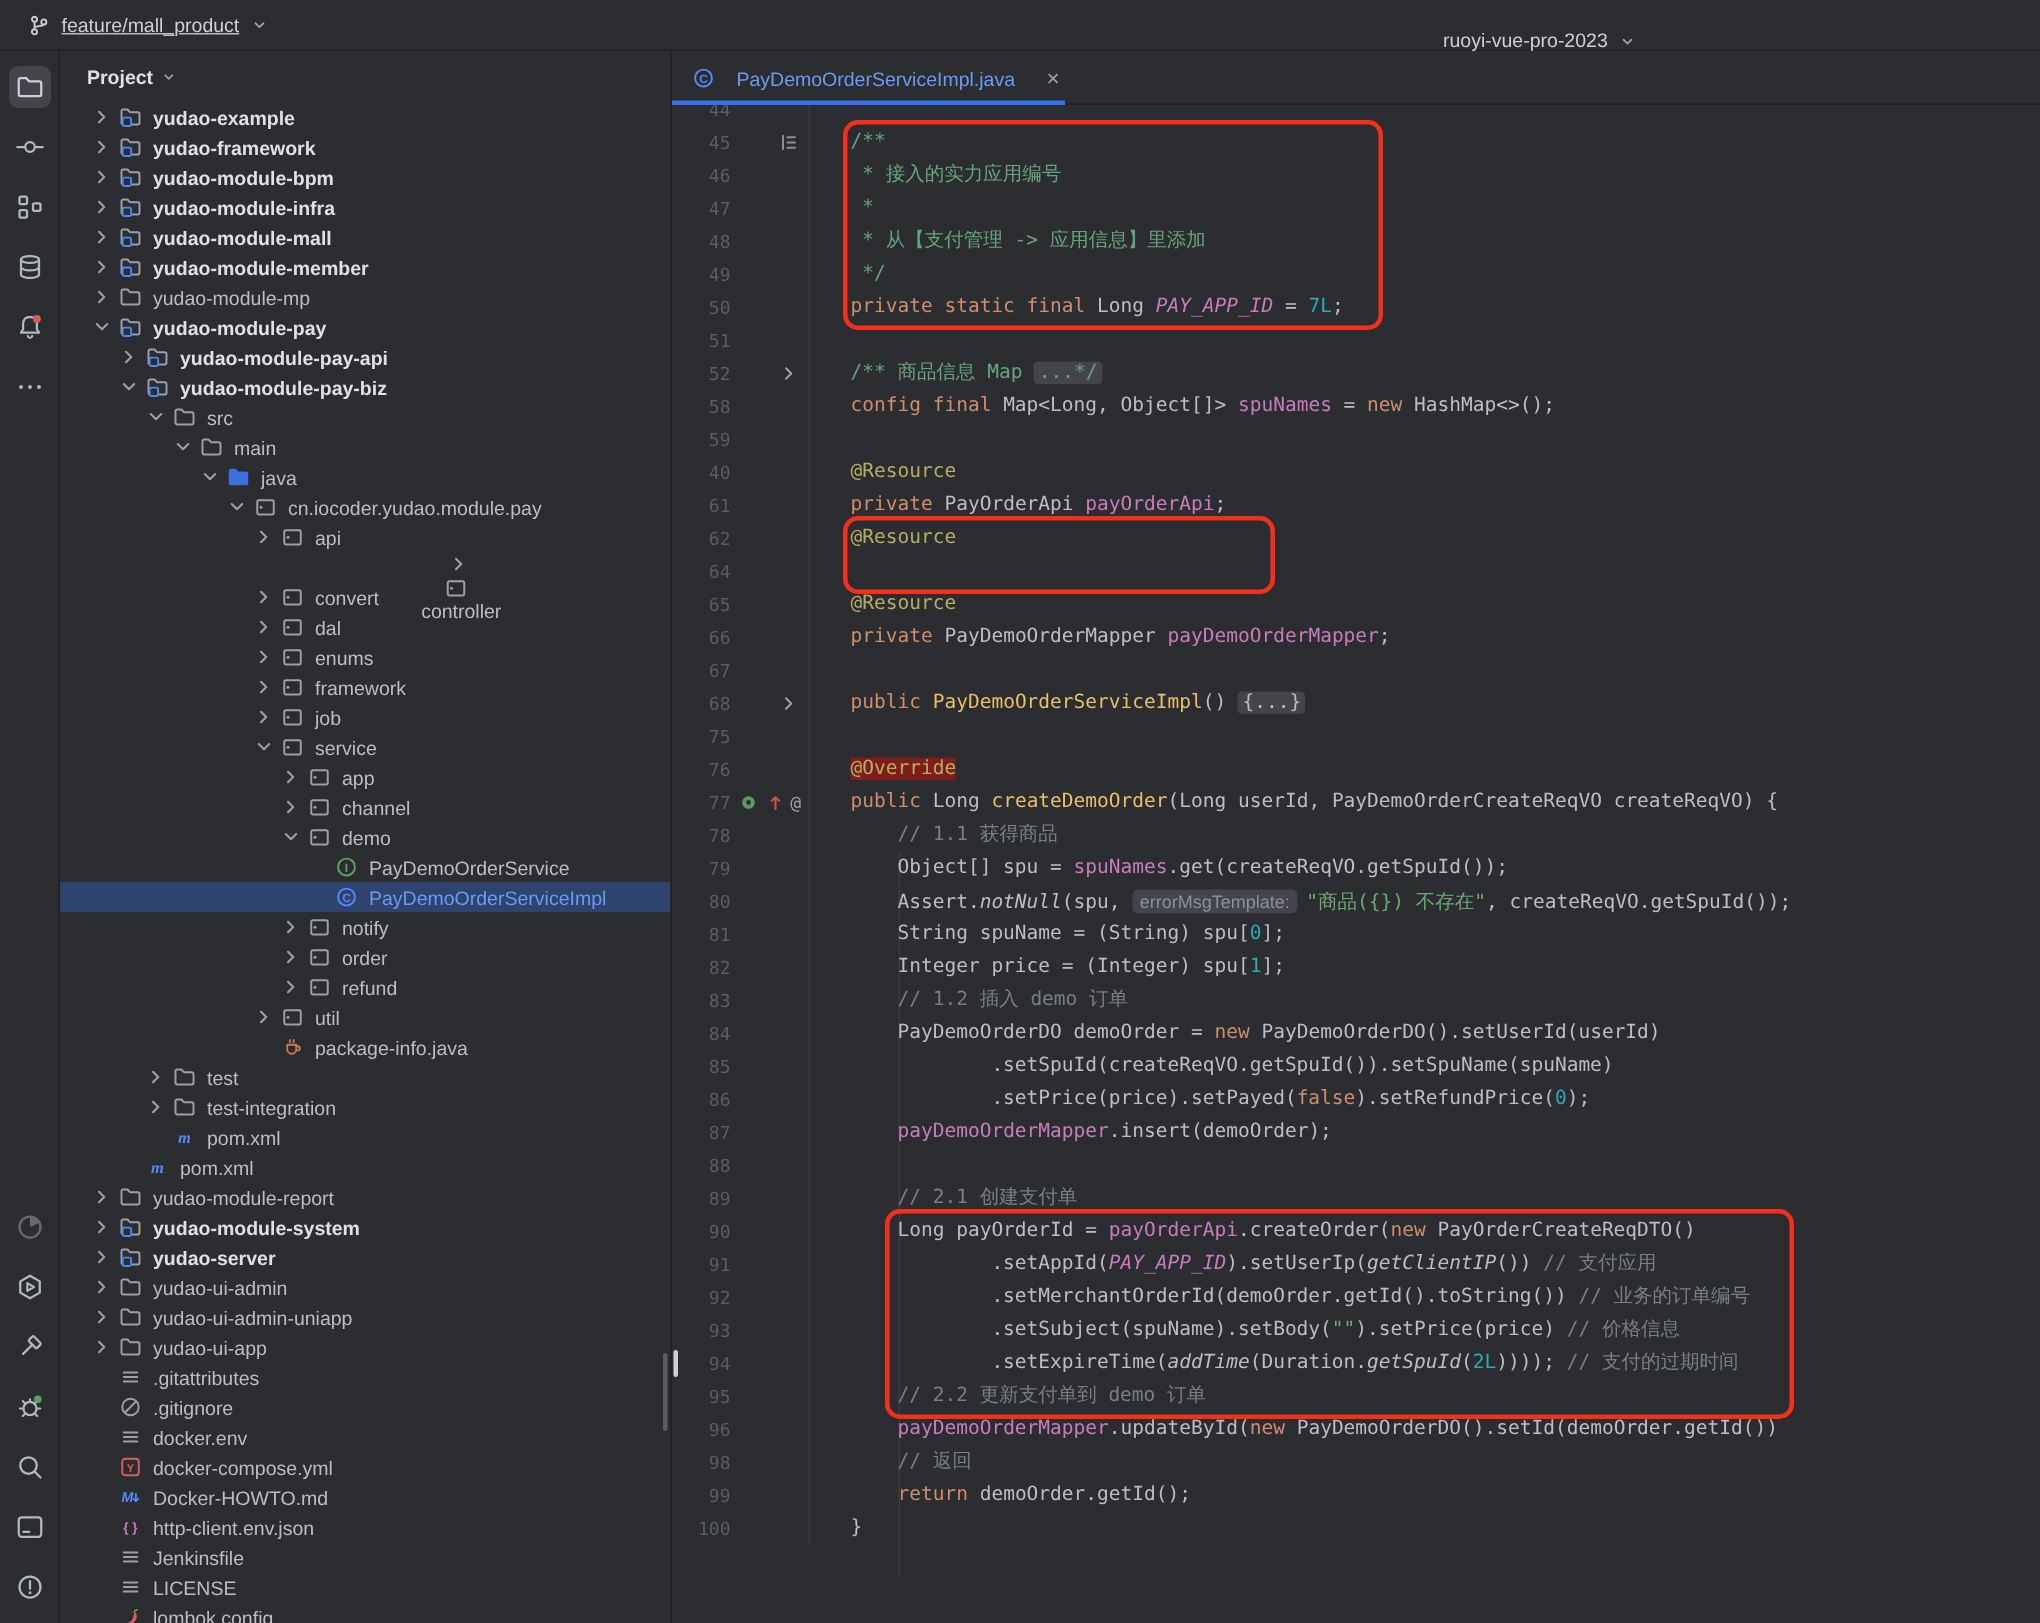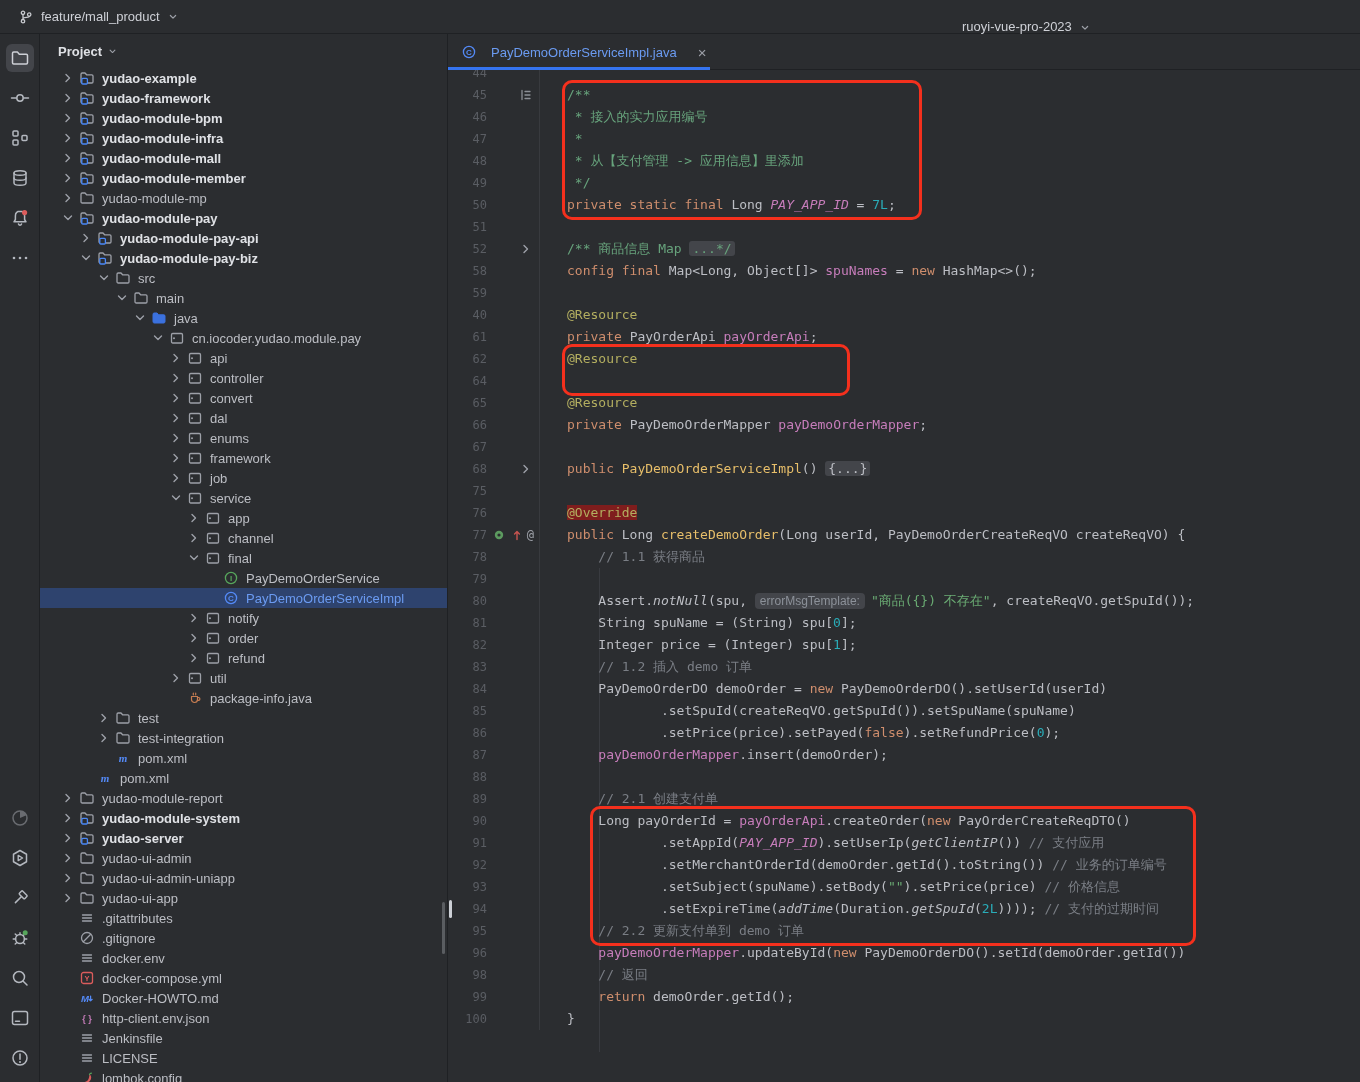--- a/index.html
+++ b/index.html
@@ -4,21 +4,21 @@
 <style>
   * { margin:0; padding:0; box-sizing:border-box; }
   html,body { background:#1b1c1e; }
   #root {
     position:relative; width:1360px; height:1082px; overflow:hidden;
     background:#2B2D30; font-family:"Liberation Sans", sans-serif;
     font-size:13px; color:#BCBEC4; cursor:default;
   }
   
   #titlebar { position:absolute; left:0; top:0; width:1360px; height:34px;
-    border-bottom:1px solid #1F2124; display:flex; align-items:center; }
+    border-bottom:1px solid #1F2124; display:flex; align-items:center;text-decoration:underline; }
   .branch-widget { display:flex; align-items:center; gap:7px; margin-left:12px;
     color:#CED0D6; padding:3px 6px; border-radius:6px; }
   #project-widget { position:absolute; left:946px; top:0; height:34px;
     display:flex; align-items:flex-end; gap:7px; color:#CED0D6;margin-left:16px; }
   .chev-mini { color:#9DA0A8; display:inline-flex; }
   
   #activitybar { position:absolute; left:0; top:34px; width:40px; height:1048px;
     border-right:1px solid #1F2124; }
   .act-icon { position:absolute; left:8px; width:24px; height:24px;
     display:flex; align-items:center; justify-content:center; color:#B4B8BF; }
@@ -414,107 +414,107 @@
             </svg>
           </span>
           <span class="ticon">
             <svg width="16" height="16" viewBox="0 0 16 16" fill="none" stroke-linecap="round" stroke-linejoin="round">
               <rect x="2.5" y="3.5" width="11" height="9.5" rx="1.2" stroke="#9DA0A8" stroke-width="1.3"></rect>
               <circle cx="5" cy="8.2" r="1" fill="#9DA0A8" stroke="none"></circle>
             </svg>
           </span>
           <span class="tlabel">api</span>
         </div>
+        <div class="trow" style="padding-left: 128px; flex-direction: column;">
+          <span class="tchev">
+            <svg width="16" height="16" viewBox="0 0 16 16" fill="none" stroke-linecap="round" stroke-linejoin="round">
+              <path d="M6 4.5 L9.5 8 L6 11.5" stroke="currentColor" stroke-width="1.4"></path>
+            </svg>
+          </span>
+          <span class="ticon">
+            <svg width="16" height="16" viewBox="0 0 16 16" fill="none" stroke-linecap="round" stroke-linejoin="round">
+              <rect x="2.5" y="3.5" width="11" height="9.5" rx="1.2" stroke="#9DA0A8" stroke-width="1.3"></rect>
+              <circle cx="5" cy="8.2" r="1" fill="#9DA0A8" stroke="none"></circle>
+            </svg>
+          </span>
+          <span class="tlabel">controller</span>
+        </div>
         <div class="trow" style="padding-left: 128px;">
           <span class="tchev">
             <svg width="16" height="16" viewBox="0 0 16 16" fill="none" stroke-linecap="round" stroke-linejoin="round">
               <path d="M6 4.5 L9.5 8 L6 11.5" stroke="currentColor" stroke-width="1.4"></path>
             </svg>
           </span>
           <span class="ticon">
             <svg width="16" height="16" viewBox="0 0 16 16" fill="none" stroke-linecap="round" stroke-linejoin="round">
               <rect x="2.5" y="3.5" width="11" height="9.5" rx="1.2" stroke="#9DA0A8" stroke-width="1.3"></rect>
               <circle cx="5" cy="8.2" r="1" fill="#9DA0A8" stroke="none"></circle>
             </svg>
           </span>
-          <span class="tlabel">controller</span>
+          <span class="tlabel">convert</span>
         </div>
         <div class="trow" style="padding-left: 128px;">
           <span class="tchev">
             <svg width="16" height="16" viewBox="0 0 16 16" fill="none" stroke-linecap="round" stroke-linejoin="round">
               <path d="M6 4.5 L9.5 8 L6 11.5" stroke="currentColor" stroke-width="1.4"></path>
             </svg>
           </span>
           <span class="ticon">
             <svg width="16" height="16" viewBox="0 0 16 16" fill="none" stroke-linecap="round" stroke-linejoin="round">
               <rect x="2.5" y="3.5" width="11" height="9.5" rx="1.2" stroke="#9DA0A8" stroke-width="1.3"></rect>
               <circle cx="5" cy="8.2" r="1" fill="#9DA0A8" stroke="none"></circle>
             </svg>
           </span>
-          <span class="tlabel">convert</span>
+          <span class="tlabel">dal</span>
         </div>
         <div class="trow" style="padding-left: 128px;">
           <span class="tchev">
             <svg width="16" height="16" viewBox="0 0 16 16" fill="none" stroke-linecap="round" stroke-linejoin="round">
               <path d="M6 4.5 L9.5 8 L6 11.5" stroke="currentColor" stroke-width="1.4"></path>
             </svg>
           </span>
           <span class="ticon">
             <svg width="16" height="16" viewBox="0 0 16 16" fill="none" stroke-linecap="round" stroke-linejoin="round">
               <rect x="2.5" y="3.5" width="11" height="9.5" rx="1.2" stroke="#9DA0A8" stroke-width="1.3"></rect>
               <circle cx="5" cy="8.2" r="1" fill="#9DA0A8" stroke="none"></circle>
             </svg>
           </span>
-          <span class="tlabel">dal</span>
+          <span class="tlabel">enums</span>
         </div>
         <div class="trow" style="padding-left: 128px;">
           <span class="tchev">
             <svg width="16" height="16" viewBox="0 0 16 16" fill="none" stroke-linecap="round" stroke-linejoin="round">
               <path d="M6 4.5 L9.5 8 L6 11.5" stroke="currentColor" stroke-width="1.4"></path>
             </svg>
           </span>
           <span class="ticon">
             <svg width="16" height="16" viewBox="0 0 16 16" fill="none" stroke-linecap="round" stroke-linejoin="round">
               <rect x="2.5" y="3.5" width="11" height="9.5" rx="1.2" stroke="#9DA0A8" stroke-width="1.3"></rect>
               <circle cx="5" cy="8.2" r="1" fill="#9DA0A8" stroke="none"></circle>
             </svg>
           </span>
-          <span class="tlabel">enums</span>
+          <span class="tlabel">framework</span>
         </div>
         <div class="trow" style="padding-left: 128px;">
           <span class="tchev">
             <svg width="16" height="16" viewBox="0 0 16 16" fill="none" stroke-linecap="round" stroke-linejoin="round">
               <path d="M6 4.5 L9.5 8 L6 11.5" stroke="currentColor" stroke-width="1.4"></path>
             </svg>
           </span>
           <span class="ticon">
             <svg width="16" height="16" viewBox="0 0 16 16" fill="none" stroke-linecap="round" stroke-linejoin="round">
               <rect x="2.5" y="3.5" width="11" height="9.5" rx="1.2" stroke="#9DA0A8" stroke-width="1.3"></rect>
               <circle cx="5" cy="8.2" r="1" fill="#9DA0A8" stroke="none"></circle>
             </svg>
           </span>
-          <span class="tlabel">framework</span>
+          <span class="tlabel">job</span>
         </div>
         <div class="trow" style="padding-left: 128px;">
           <span class="tchev">
             <svg width="16" height="16" viewBox="0 0 16 16" fill="none" stroke-linecap="round" stroke-linejoin="round">
-              <path d="M6 4.5 L9.5 8 L6 11.5" stroke="currentColor" stroke-width="1.4"></path>
-            </svg>
-          </span>
-          <span class="ticon">
-            <svg width="16" height="16" viewBox="0 0 16 16" fill="none" stroke-linecap="round" stroke-linejoin="round">
-              <rect x="2.5" y="3.5" width="11" height="9.5" rx="1.2" stroke="#9DA0A8" stroke-width="1.3"></rect>
-              <circle cx="5" cy="8.2" r="1" fill="#9DA0A8" stroke="none"></circle>
-            </svg>
-          </span>
-          <span class="tlabel">job</span>
-        </div>
-        <div class="trow" style="padding-left: 128px;">
-          <span class="tchev">
-            <svg width="16" height="16" viewBox="0 0 16 16" fill="none" stroke-linecap="round" stroke-linejoin="round">
               <path d="M4.5 6 L8 9.5 L11.5 6" stroke="currentColor" stroke-width="1.4"></path>
             </svg>
           </span>
           <span class="ticon">
             <svg width="16" height="16" viewBox="0 0 16 16" fill="none" stroke-linecap="round" stroke-linejoin="round">
               <rect x="2.5" y="3.5" width="11" height="9.5" rx="1.2" stroke="#9DA0A8" stroke-width="1.3"></rect>
               <circle cx="5" cy="8.2" r="1" fill="#9DA0A8" stroke="none"></circle>
             </svg>
           </span>
           <span class="tlabel">service</span>
@@ -552,21 +552,21 @@
             <svg width="16" height="16" viewBox="0 0 16 16" fill="none" stroke-linecap="round" stroke-linejoin="round">
               <path d="M4.5 6 L8 9.5 L11.5 6" stroke="currentColor" stroke-width="1.4"></path>
             </svg>
           </span>
           <span class="ticon">
             <svg width="16" height="16" viewBox="0 0 16 16" fill="none" stroke-linecap="round" stroke-linejoin="round">
               <rect x="2.5" y="3.5" width="11" height="9.5" rx="1.2" stroke="#9DA0A8" stroke-width="1.3"></rect>
               <circle cx="5" cy="8.2" r="1" fill="#9DA0A8" stroke="none"></circle>
             </svg>
           </span>
-          <span class="tlabel">final</span>
+          <span class="tlabel">demo</span>
         </div>
         <div class="trow" style="padding-left: 164px;">
           <span class="tchev"></span>
           <span class="ticon">
             <svg width="16" height="16" viewBox="0 0 16 16" fill="none" stroke-linecap="round" stroke-linejoin="round">
               <circle cx="8" cy="8" r="5.6" stroke="#57A65C" stroke-width="1.3"></circle>
               <text x="8" y="11" font-size="8" font-weight="bold" fill="#57A65C" text-anchor="middle" font-family="Liberation Sans, sans-serif" stroke="none">I</text>
             </svg>
           </span>
           <span class="tlabel">PayDemoOrderService</span>
@@ -1066,20 +1066,21 @@
             <span class="lnum">78</span>
             <span class="gslot"></span>
           </div>
           <div class="cbody"><span class="tk-c">    // 1.1 获得商品</span></div>
         </div>
         <div class="crow">
           <div class="gut">
             <span class="lnum">79</span>
             <span class="gslot"></span>
           </div>
+          <div class="cbody"><span class="tk-t">    Object[] spu = </span><span class="tk-f">spuNames</span><span class="tk-t">.get(createReqVO.getSpuId());</span></div>
         </div>
         <div class="crow">
           <div class="gut">
             <span class="lnum">80</span>
             <span class="gslot"></span>
           </div>
           <div class="cbody"><span class="tk-t">    Assert.</span><span class="tk-it">notNull</span><span class="tk-t">(spu, </span><span class="tk-hint">errorMsgTemplate:</span><span class="tk-s">"商品({}) 不存在"</span><span class="tk-t">, createReqVO.getSpuId());</span></div>
         </div>
         <div class="crow">
           <div class="gut">

